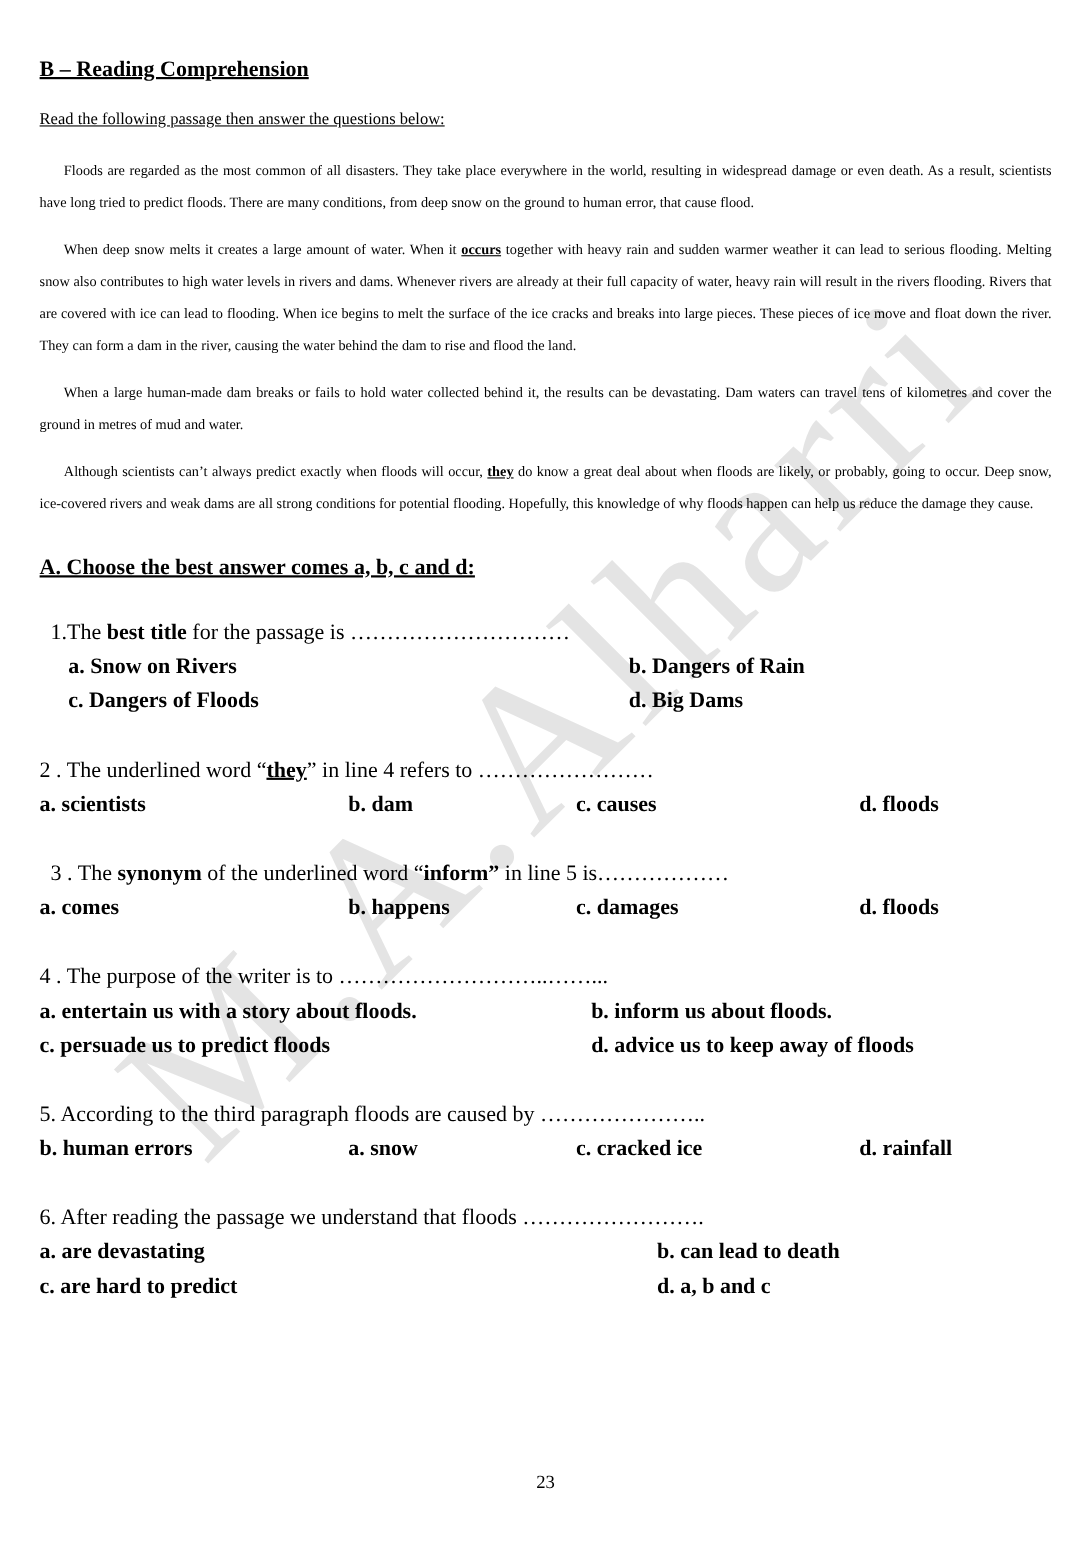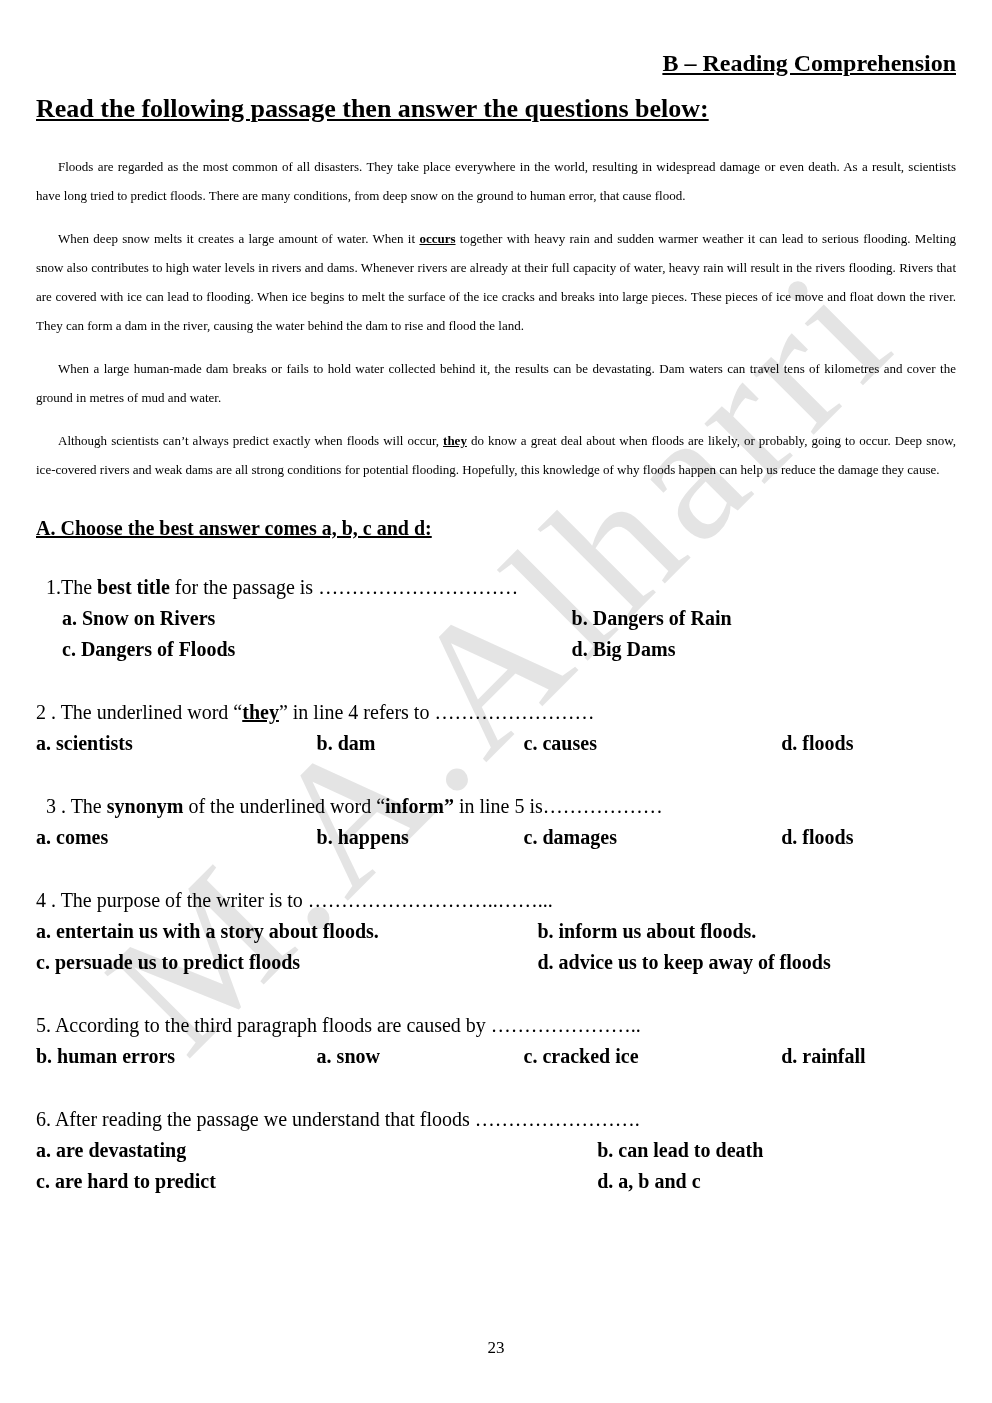--- a/index.html
+++ b/index.html
@@ -12,26 +12,26 @@
   .watermark {
     position:absolute; left:500px; top:660px;
     transform:translate(-50%,-50%) rotate(-45deg);
     font-size:185px; letter-spacing:8px; white-space:nowrap;
     color:rgba(90,90,90,0.16);
     z-index:0; user-select:none;
     font-family:"Liberation Serif", serif;
   }
   .content { position:relative; z-index:1; padding:52px 36px 0 36px; }
   .title {
-    text-align:right; font-weight:bold; text-decoration:underline;
-    font-size:24px; line-height:22px; margin:0 0 24px 0;
+    text-align:left; font-weight:bold; text-decoration:underline;
+    font-size:20px; line-height:22px; margin:0 0 24px 0;
   }
   .instruction {
-    font-weight:bold; text-decoration:underline;
-    font-size:26px; line-height:22px; margin:0 0 32px 0;
+    font-weight:normal; text-decoration:underline;
+    font-size:15px; line-height:22px; margin:0 0 20px 0;
   }
   .para {
     font-size:13px; line-height:29px; text-align:justify;
     text-indent:22px; margin:0 0 14px 0;
   }
   .b { font-weight:bold; }
   .u { text-decoration:underline; }
   .section-heading {
     font-weight:bold; text-decoration:underline;
     font-size:20px; line-height:24px; margin:32px 0 18px 0;

